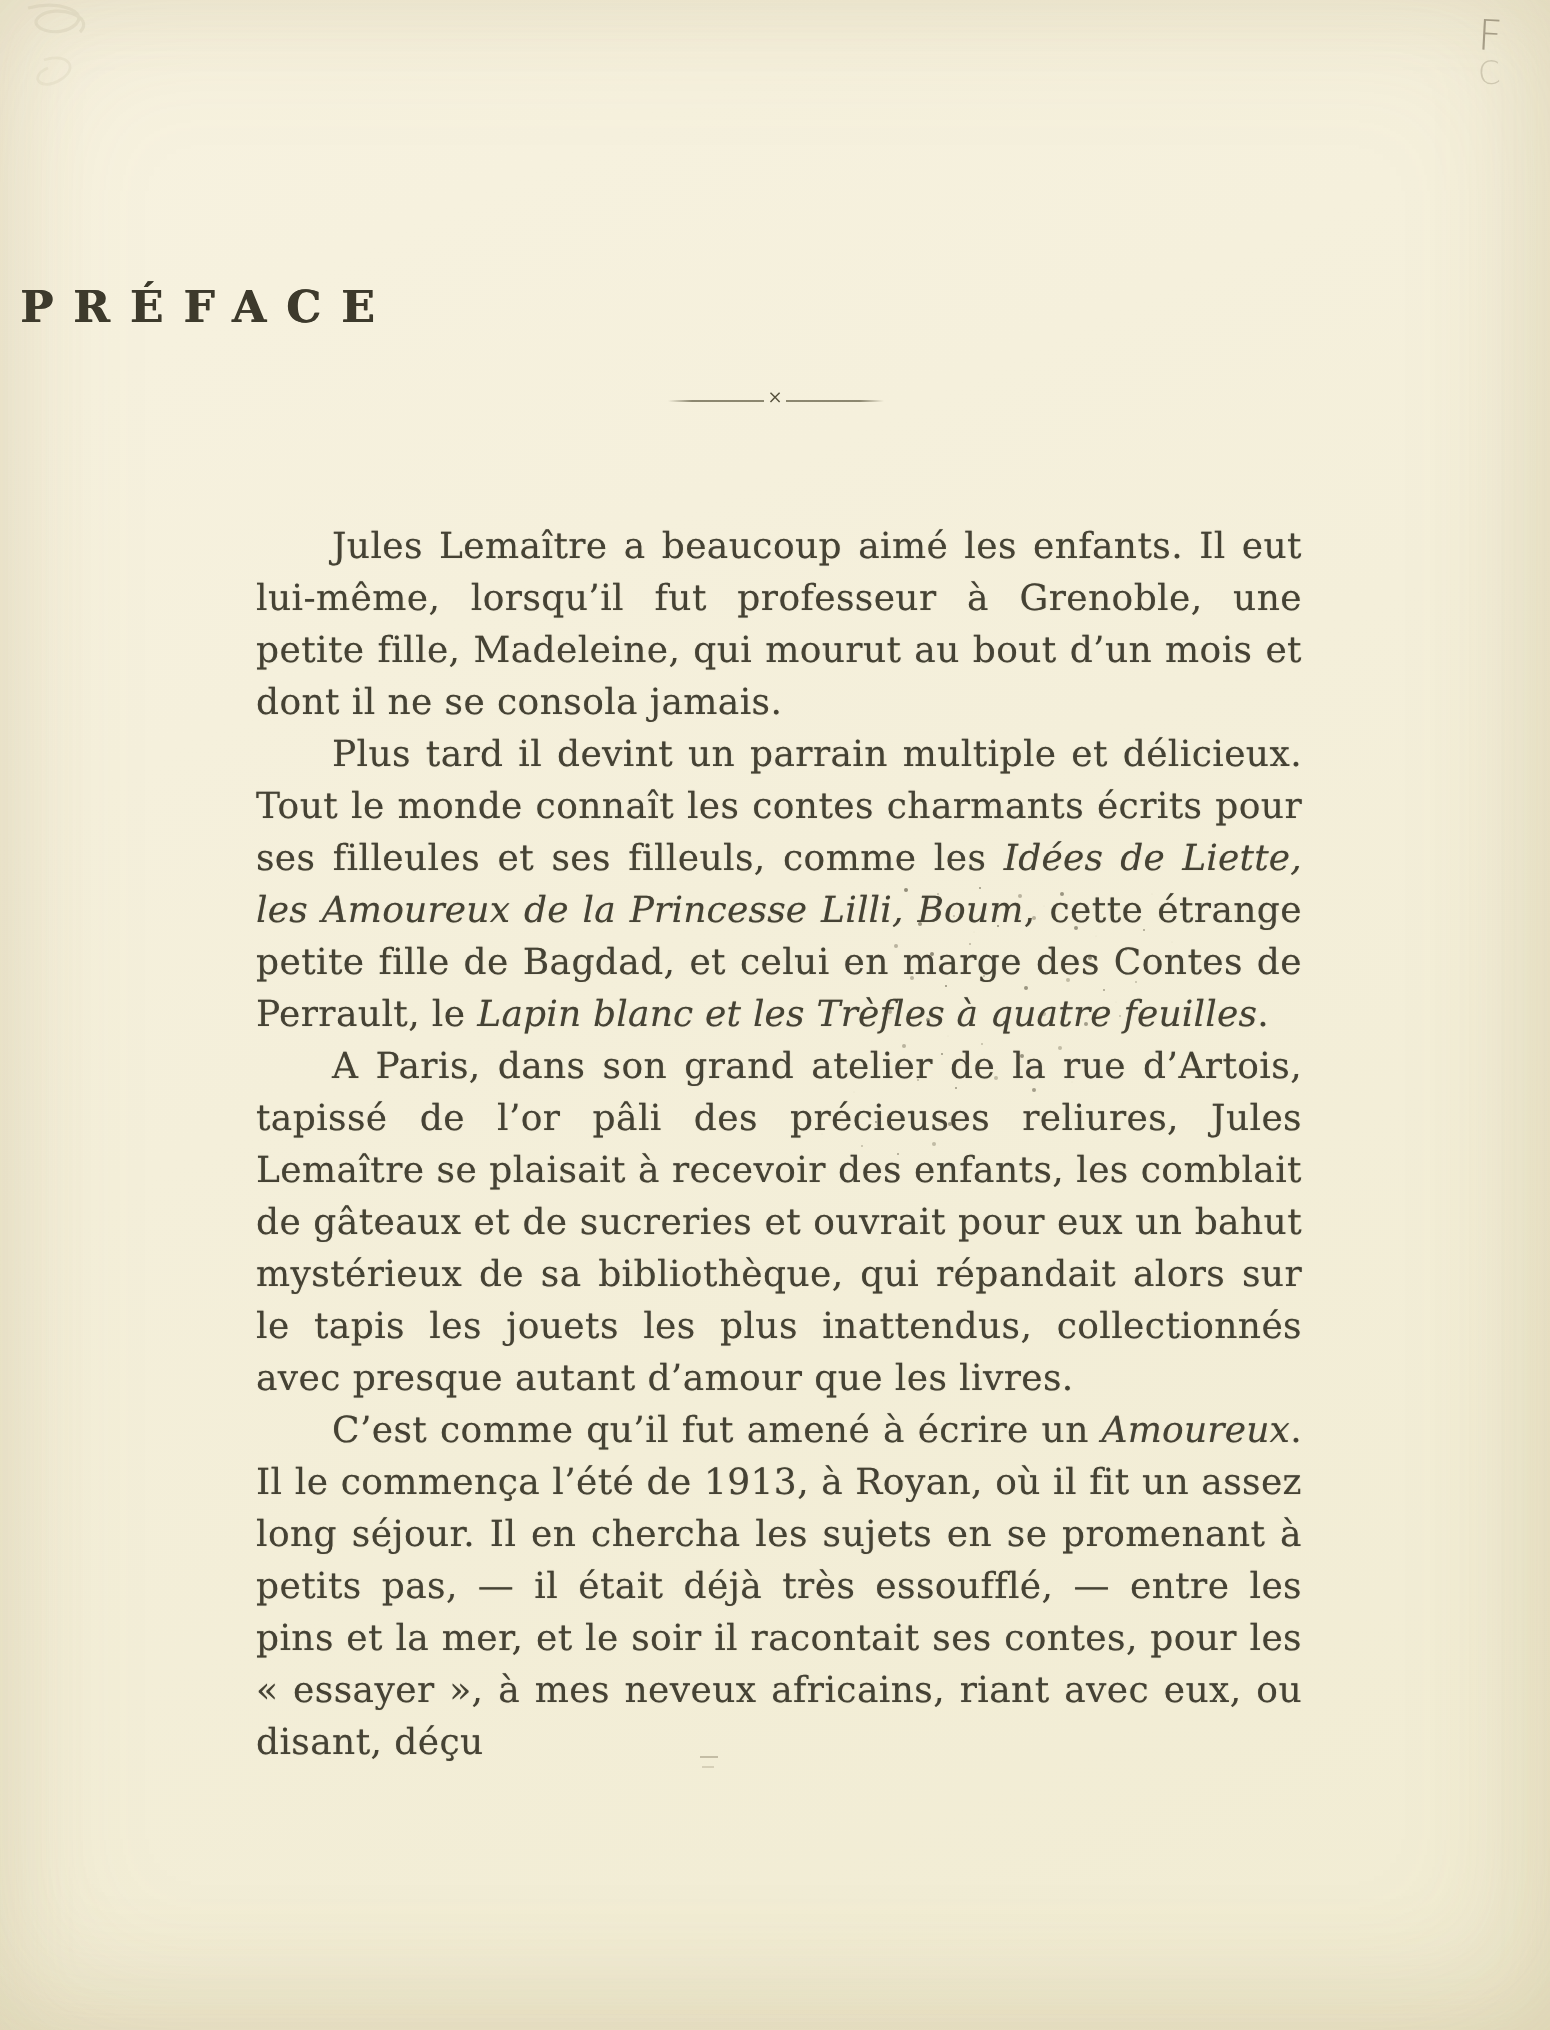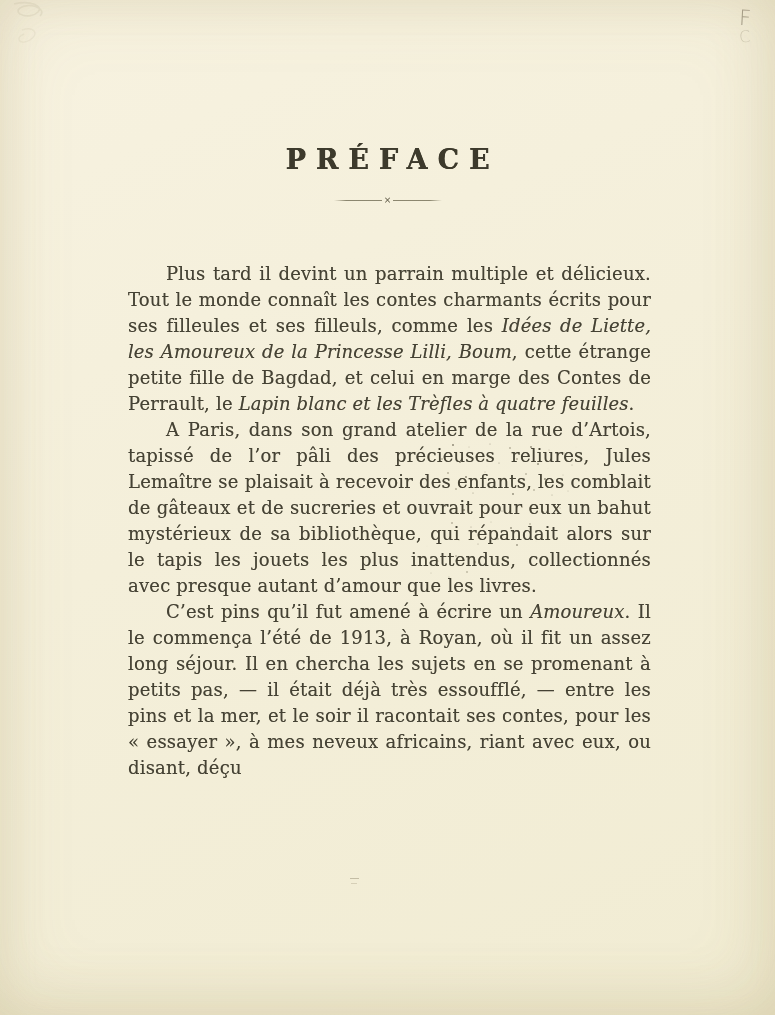--- a/index.html
+++ b/index.html
@@ -17,22 +17,21 @@
     font-family: "DejaVu Serif", serif;
     color: #423f30;
   }
 
   
   .title {
     position: absolute;
     top: 126px;
     left: 0;
     right: 0;
-    text-align: center;
-    font-size: 27px;
+    font-size: 22px;
     letter-spacing: 10px;
     text-indent: 10px;
     color: #3d3a2c;
     text-shadow: 0.35px 0 0 currentColor;
   }
 
   
   .divider {
     position: absolute;
     top: 196px;
@@ -178,23 +177,24 @@
 
   <h1 class="title">PRÉFACE</h1>
 
   <div class="divider">
     <span class="rule left"></span>
     <span class="ornament">×</span>
     <span class="rule right"></span>
   </div>
 
   <div class="text-block" id="text-block">
+      <p><span>Jules Lemaître a beaucoup aimé les enfants. Il eut lui-même, lorsqu’il fut professeur à Grenoble, une petite fille, Madeleine, qui mourut au bout d’un mois et dont il ne se consola jamais.</span></p>
       <p><span>Plus tard il devint un parrain multiple et délicieux. Tout le monde connaît les contes charmants écrits pour ses filleules et ses filleuls, comme les </span><i>Idées de Liette, les Amoureux de la Princesse Lilli, Boum</i><span>, cette étrange petite fille de Bagdad, et celui en marge des Contes de Perrault, le </span><i>Lapin blanc et les Trèfles à quatre feuilles</i><span>.</span></p>
       <p><span>A Paris, dans son grand atelier de la rue d’Artois, tapissé de l’or pâli des précieuses reliures, Jules Lemaître se plaisait à recevoir des enfants, les comblait de gâteaux et de sucreries et ouvrait pour eux un bahut mystérieux de sa bibliothèque, qui répandait alors sur le tapis les jouets les plus inattendus, collectionnés avec presque autant d’amour que les livres.</span></p>
-      <p><span>C’est pins qu’il fut amené à écrire un </span><i>Amoureux</i><span>. Il le commença l’été de 1913, à Royan, où il fit un assez long séjour. Il en chercha les sujets en se promenant à petits pas, — il était déjà très essoufflé, — entre les pins et la mer, et le soir il racontait ses contes, pour les « essayer », à mes neveux africains, riant avec eux, ou disant, déçu</span></p>
+      <p><span>C’est comme qu’il fut amené à écrire un </span><i>Amoureux</i><span>. Il le commença l’été de 1913, à Royan, où il fit un assez long séjour. Il en chercha les sujets en se promenant à petits pas, — il était déjà très essoufflé, — entre les pins et la mer, et le soir il racontait ses contes, pour les « essayer », à mes neveux africains, riant avec eux, ou disant, déçu</span></p>
     </div>
 
   <div class="ink-stain">
     <span class="dots-dark"></span>
     <span class="dots-mid"></span>
     <span class="dots-faint"></span>
   </div>
 
   <div class="tiny-mark">
     <span class="dash1"></span>

